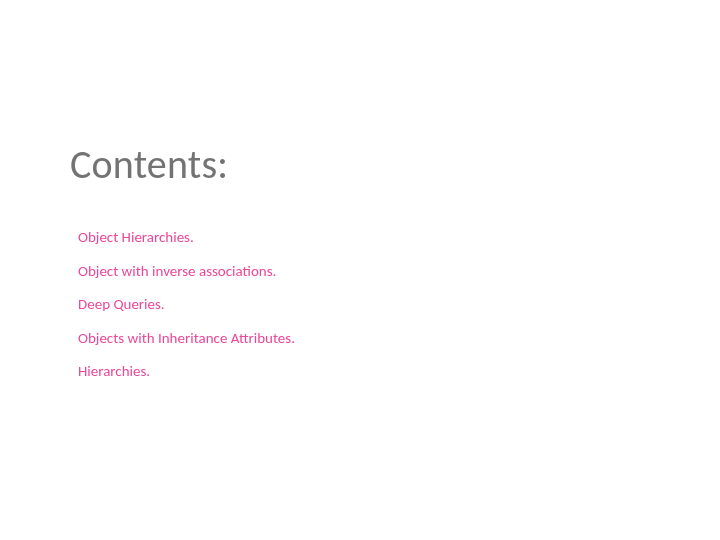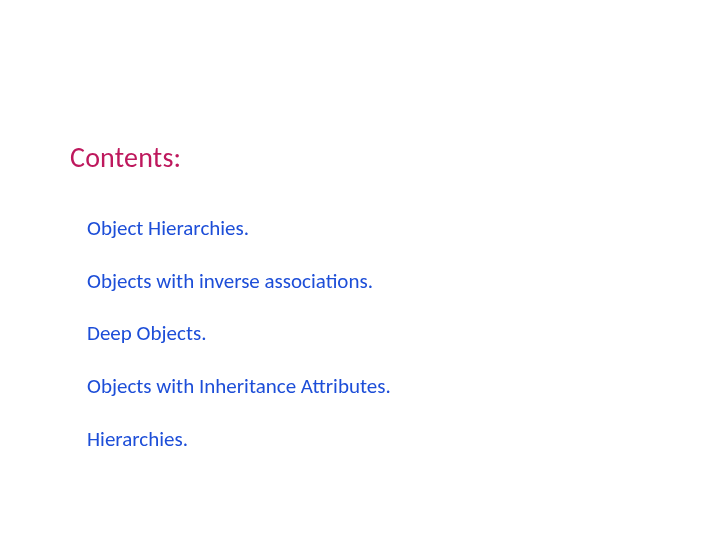--- a/index.html
+++ b/index.html
@@ -12,44 +12,44 @@
     color: #595959;
   }
   .slide {
     position: relative;
     width: 720px;
     height: 540px;
     box-sizing: border-box;
     padding: 140px 0 0 70px;
   }
   .title {
-    font-size: 28px;
+    font-size: 40px;
     font-weight: 300;
-    color: #be185d;
+    color: #737373;
     margin: 0 0 36px 0;
     letter-spacing: 0.2px;
   }
   .items {
     list-style: none;
     padding: 0;
     margin: 0;
   }
   .items li {
-    font-size: 21px;
+    font-size: 15px;
     line-height: 1.7;
-    color: #1d4ed8;
-    margin: 17px;
+    color: #ec4899;
+    margin: 8px;
     padding: 0;
   }
 </style>
 </head>
 <body>
 
 <div class="slide">
   <h1 class="title">Contents:</h1>
   <ul class="items">
     <li>Object Hierarchies.</li>
-    <li>Objects with inverse associations.</li>
-    <li>Deep Objects.</li>
+    <li>Object with inverse associations.</li>
+    <li>Deep Queries.</li>
     <li>Objects with Inheritance Attributes.</li>
     <li>Hierarchies.</li>
   </ul>
 </div>
 
 </body></html>

